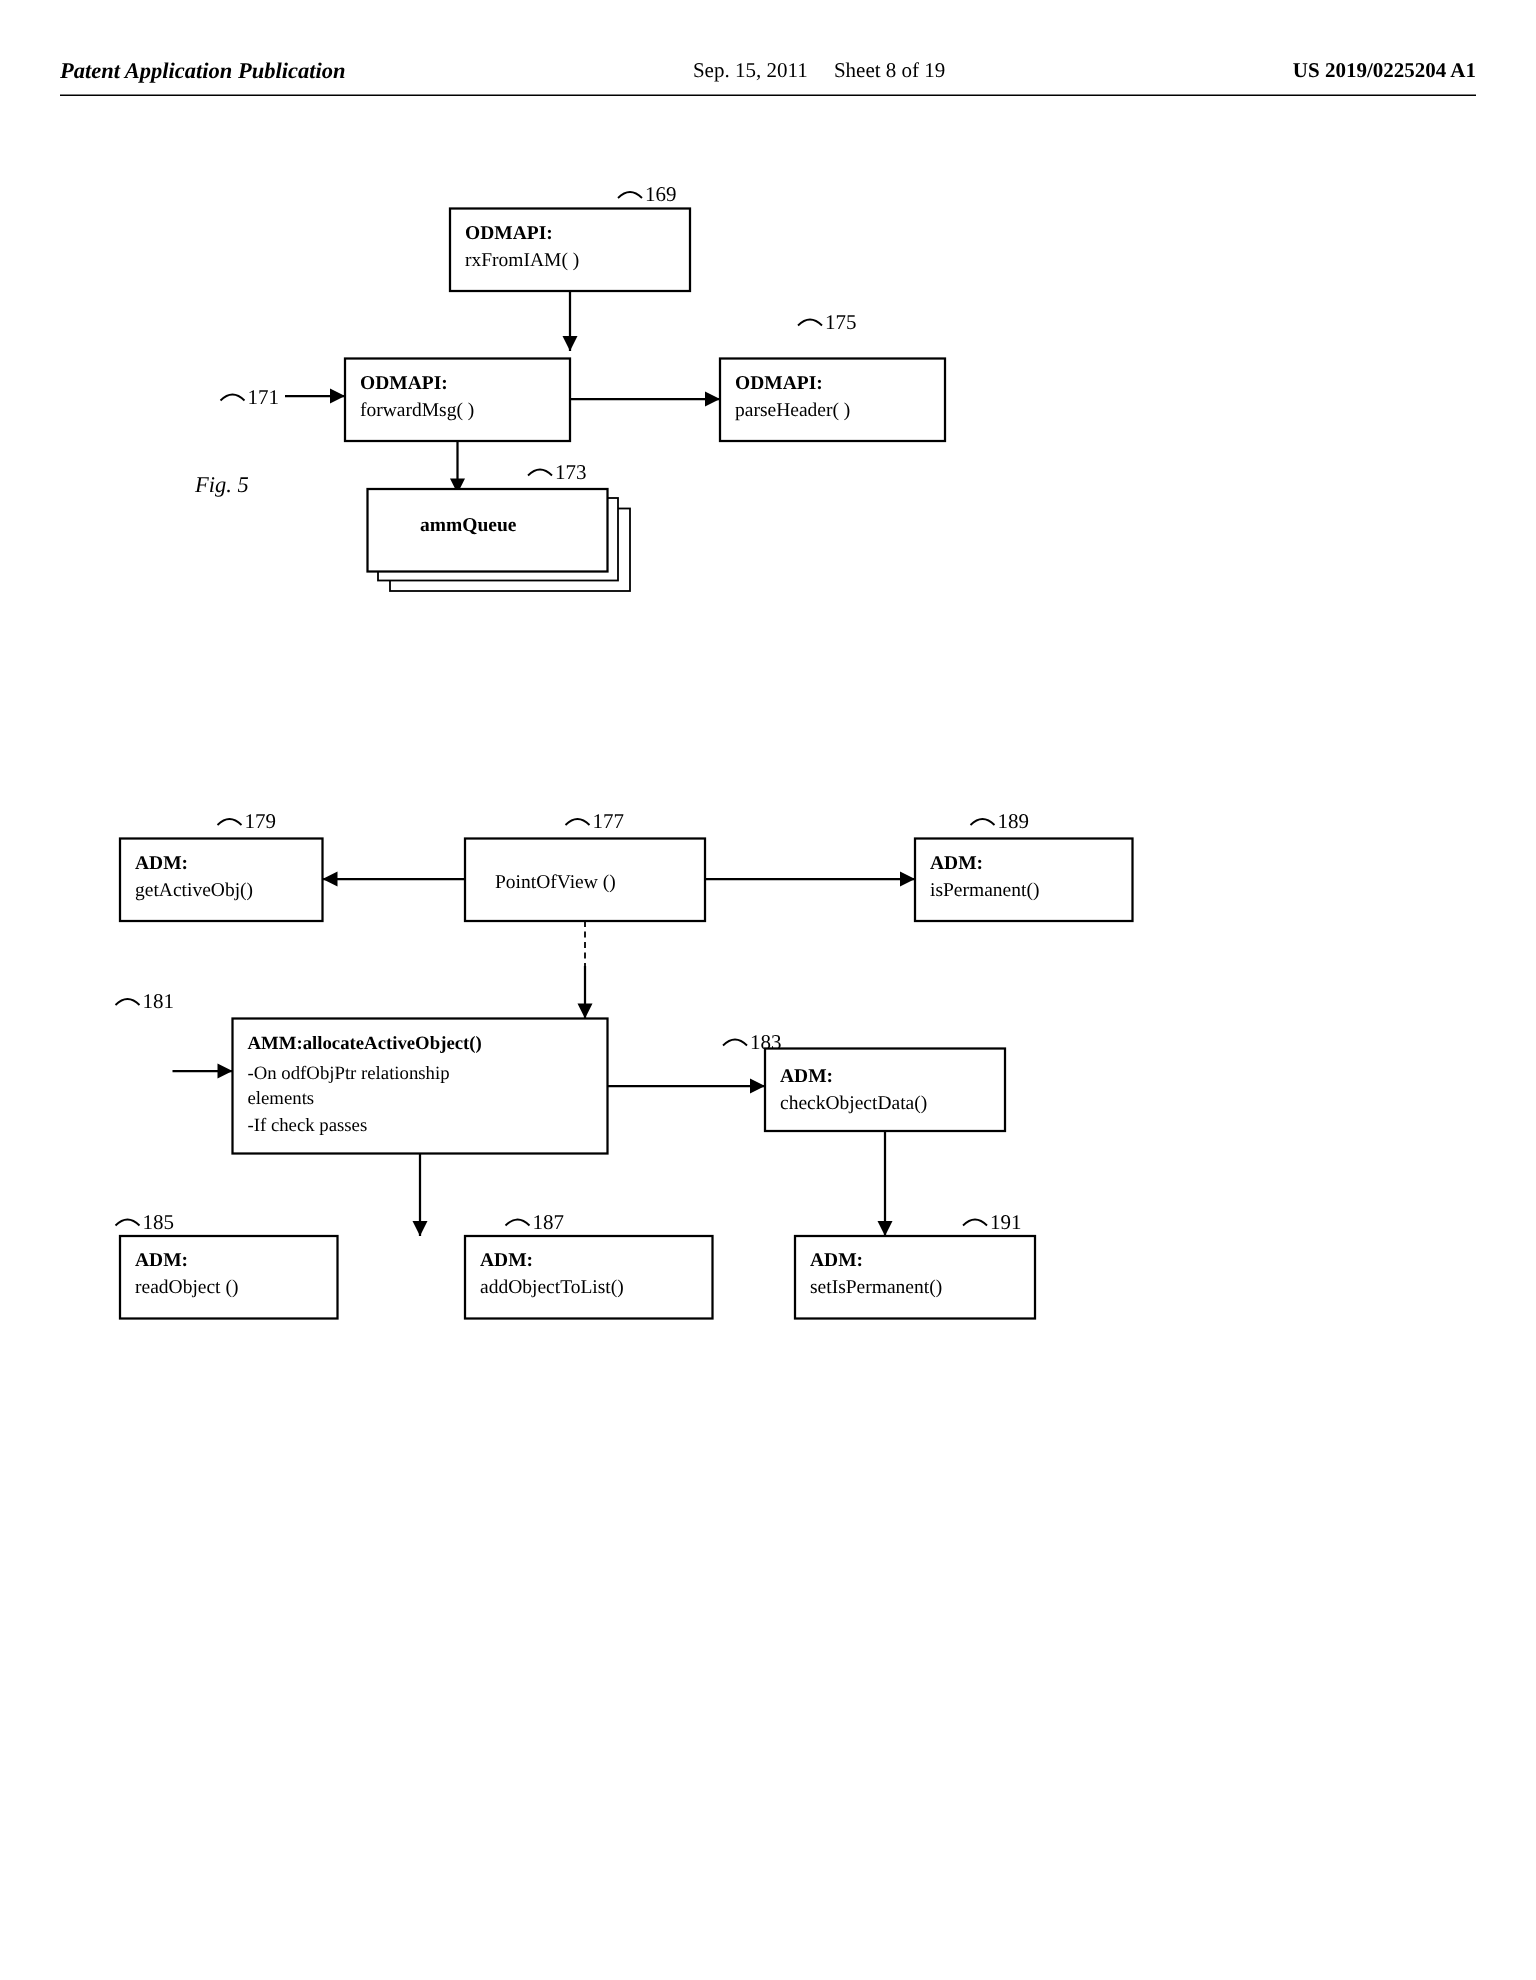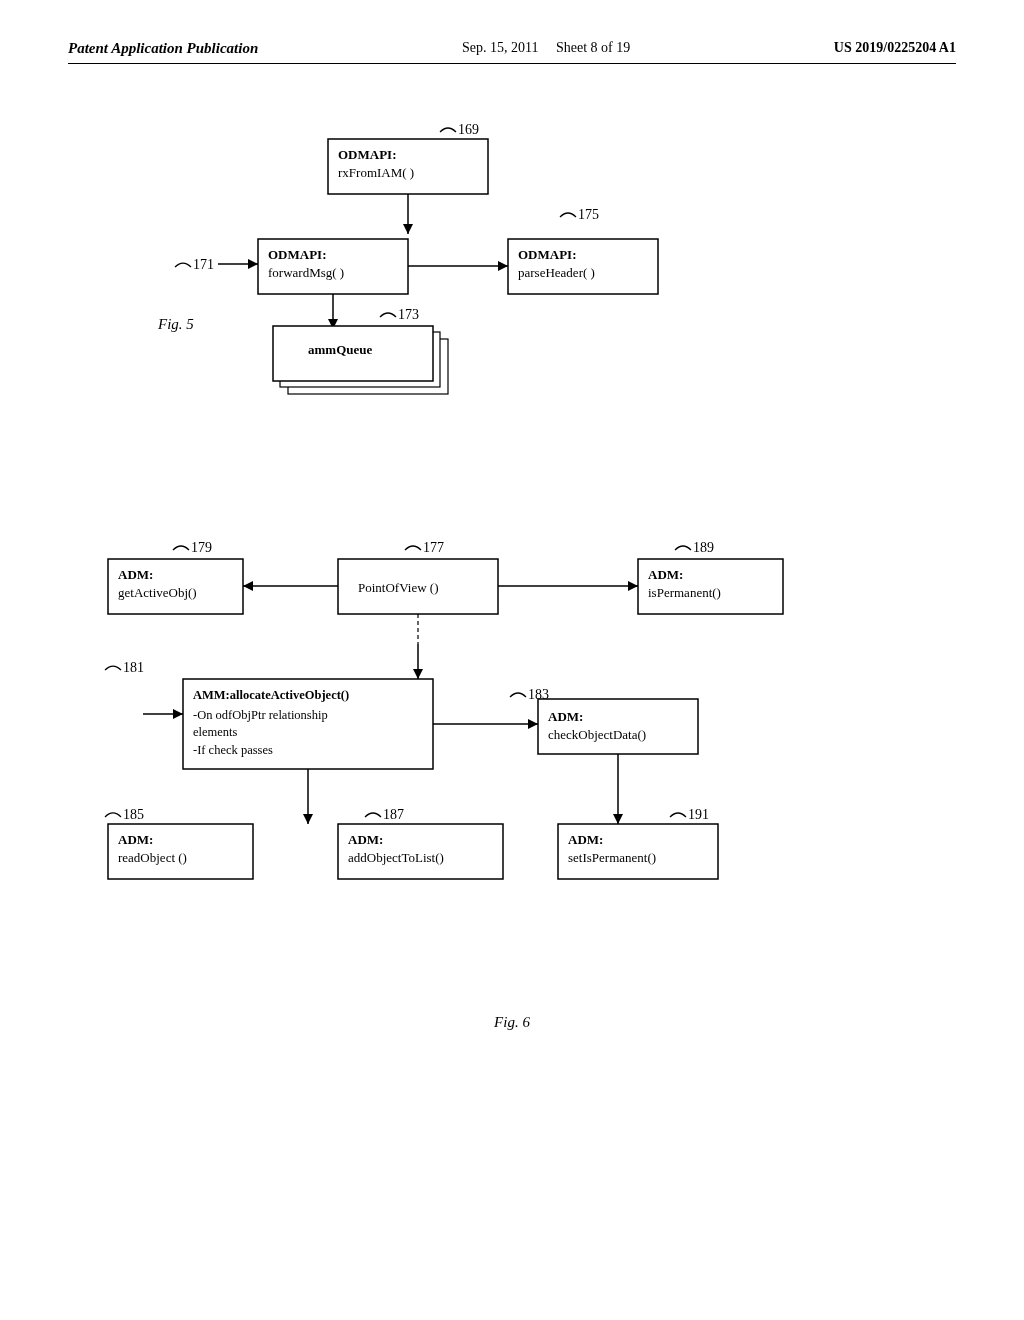--- a/index.html
+++ b/index.html
@@ -8,21 +8,21 @@
       font-family: 'Times New Roman', Times, serif;
       width: 1024px;
       min-height: 1320px;
       position: relative;
       overflow-x: hidden;
     }
     .page {
       width: 1024px;
       min-height: 1320px;
       background: #fff;
-      padding: 40px 68px;
+      padding: 40px 40px;
       position: relative;
     }
     
     .header {
       display: flex;
       justify-content: space-between;
       align-items: flex-start;
       border-bottom: 1px solid #000;
       padding-bottom: 6px;
       margin-bottom: 40px;
@@ -209,16 +209,15 @@
       <rect x="270" y="300" width="165" height="55" class="box"></rect>
       <text x="280" y="320" font-family="Times New Roman" font-size="13" font-weight="bold">ADM:</text>
       <text x="280" y="338" font-family="Times New Roman" font-size="13">addObjectToList()</text>
 
       <rect x="490" y="300" width="160" height="55" class="box"></rect>
       <text x="500" y="320" font-family="Times New Roman" font-size="13" font-weight="bold">ADM:</text>
       <text x="500" y="338" font-family="Times New Roman" font-size="13">setIsPermanent()</text>
 
     </svg>
 
-    <div class="fig-label" style="margin-top:-10px;">Fig. 6</div>
   </div>
 
 </div>
 
 </body></html>

